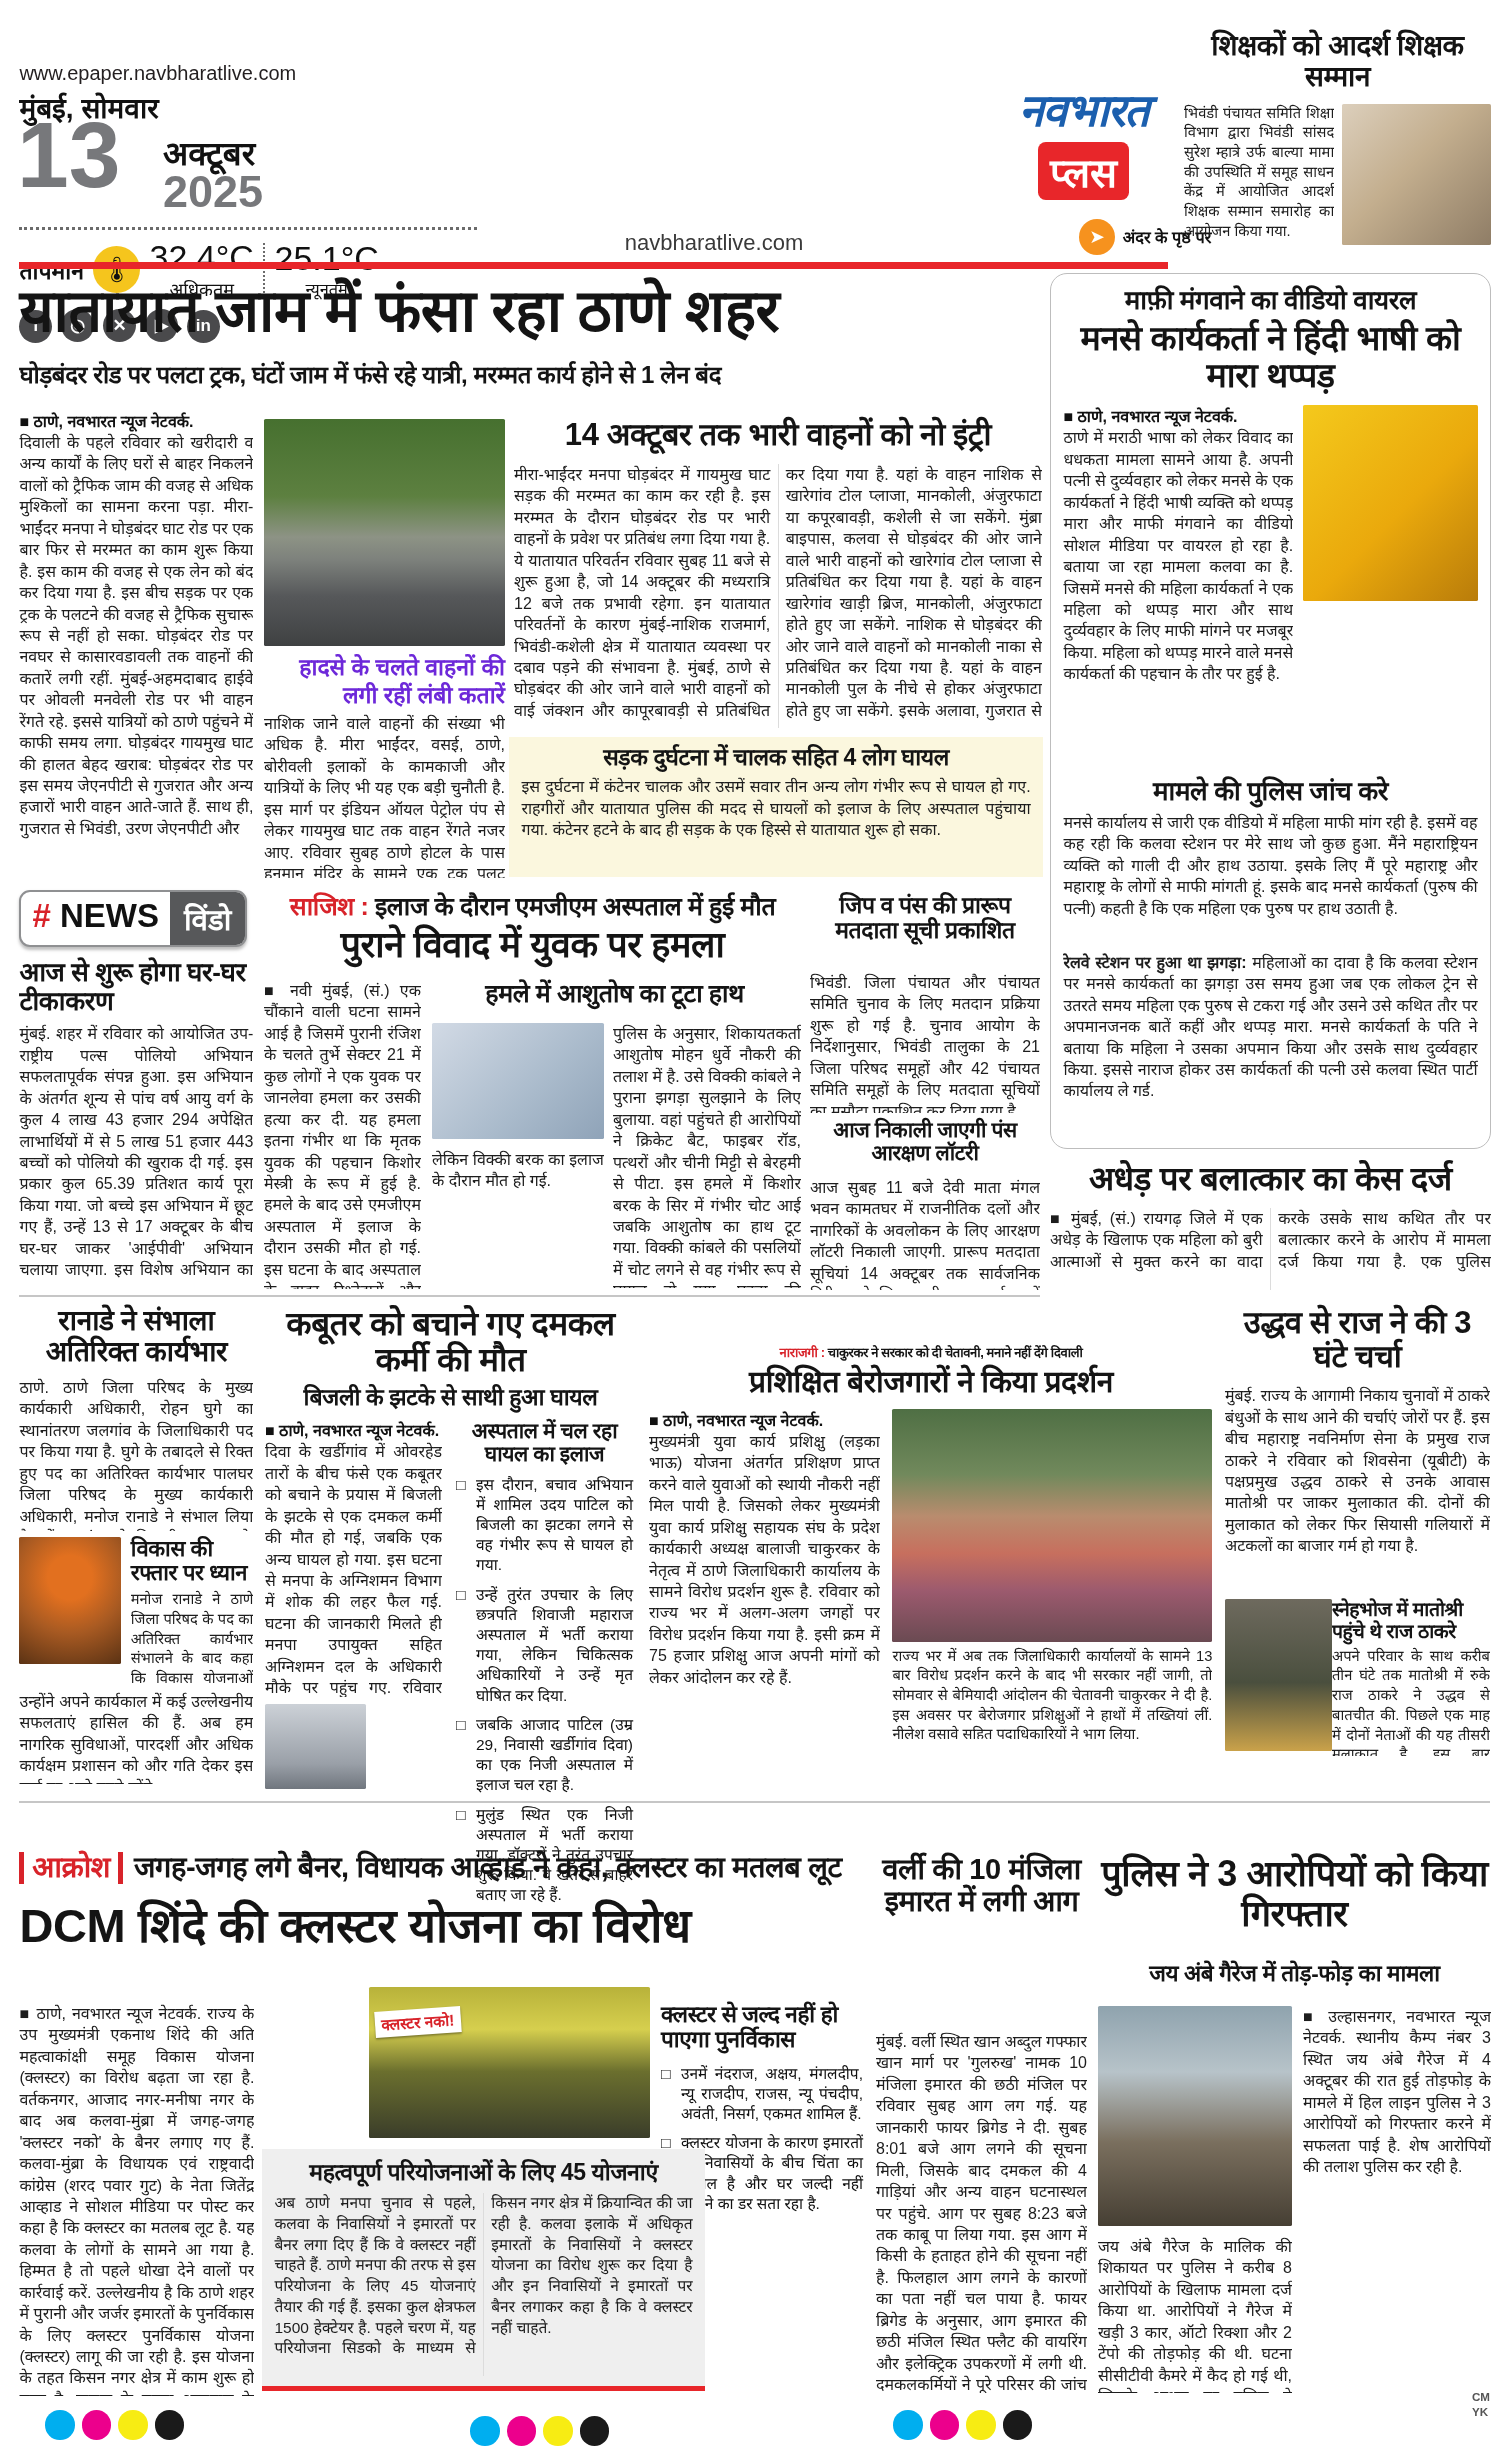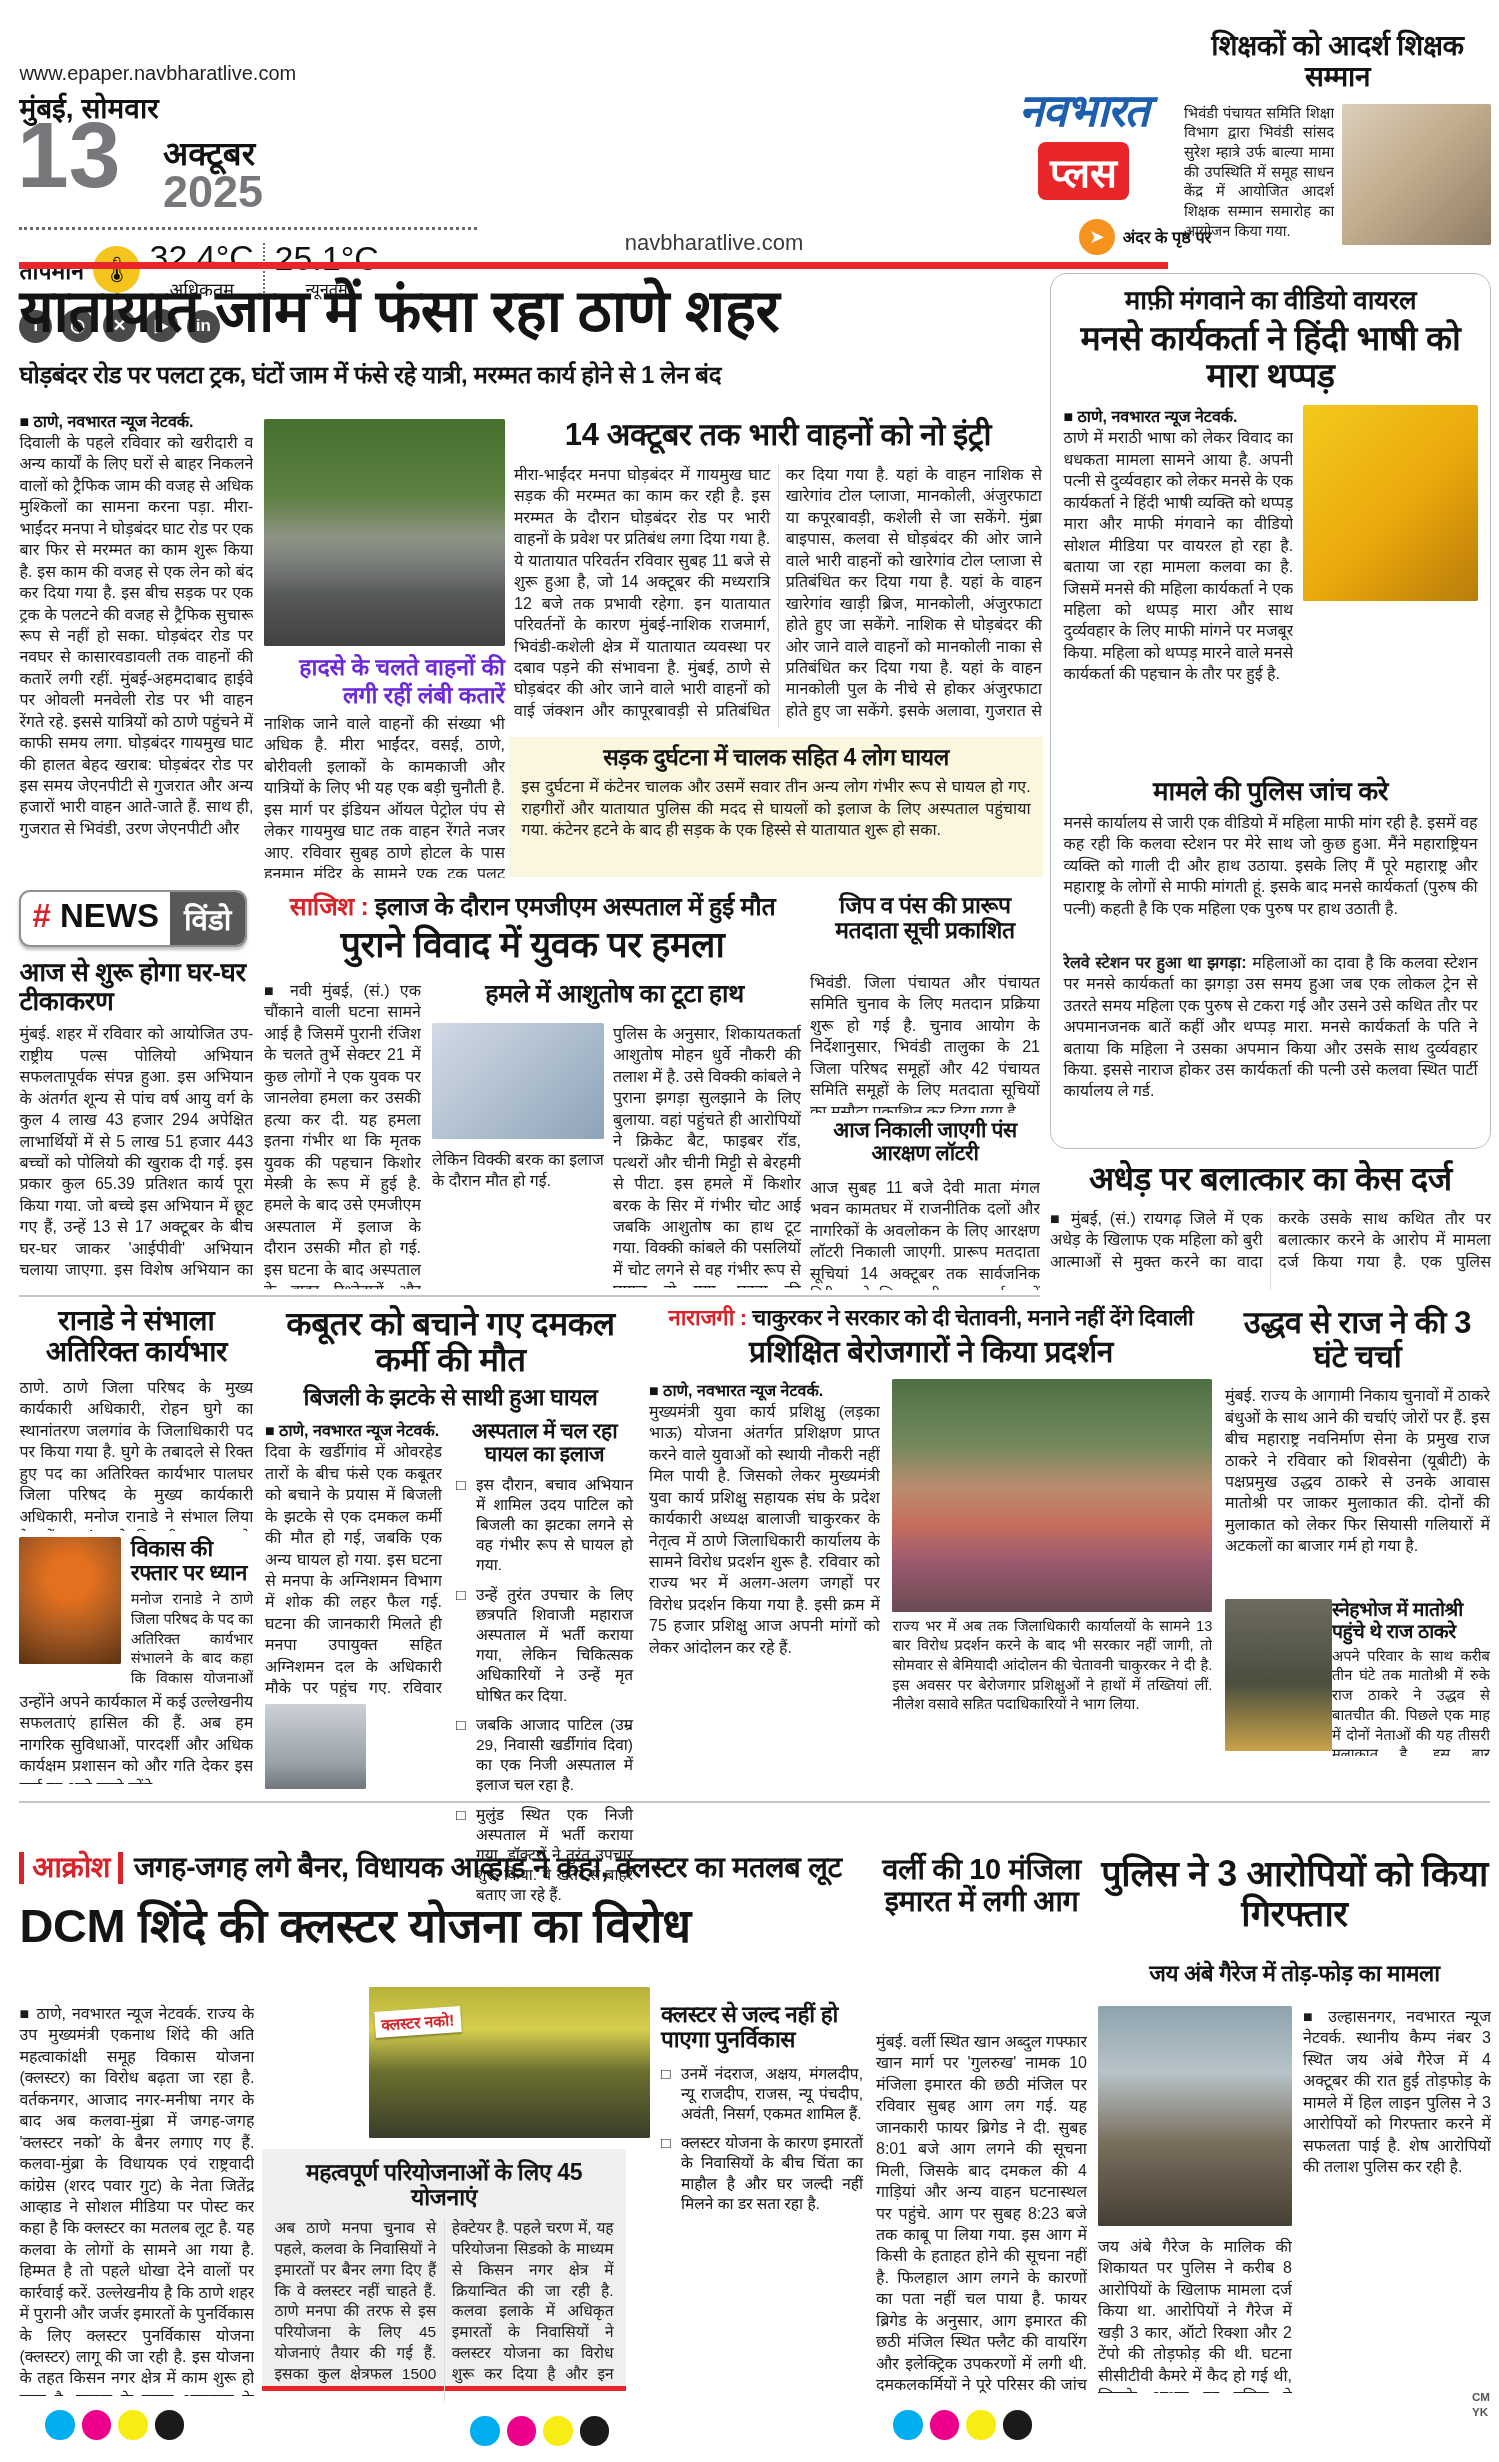--- a/index.html
+++ b/index.html
@@ -172,21 +172,21 @@
           <li>इस दौरान, बचाव अभियान में शामिल उदय पाटिल को बिजली का झटका लगने से वह गंभीर रूप से घायल हो गया.</li>
           <li>उन्हें तुरंत उपचार के लिए छत्रपति शिवाजी महाराज अस्पताल में भर्ती कराया गया, लेकिन चिकित्सक अधिकारियों ने उन्हें मृत घोषित कर दिया.</li>
           <li>जबकि आजाद पाटिल (उम्र 29, निवासी खर्डीगांव दिवा) का एक निजी अस्पताल में इलाज चल रहा है.</li>
           <li>मुलुंड स्थित एक निजी अस्पताल में भर्ती कराया गया. डॉक्टरों ने तुरंत उपचार शुरू किया. वे खतरे से बाहर बताए जा रहे हैं.</li>
         </ul>
       </div>
     </div>
   </div>
 
   <div class="abs" style="left:649px;top:1306px;width:564px;">
-    <div class="hl ctr" style="font-size:22px;">
+    <div class="hl ctr" style="font-size:13px;margin-top:40px;">
       <span class="red">नाराजगी : </span><span>चाकुरकर ने सरकार को दी चेतावनी, मनाने नहीं देंगे दिवाली</span>
     </div>
     <div class="hl ctr" style="font-size:30px;margin-top:4.7px;">प्रशिक्षित बेरोजगारों ने किया प्रदर्शन</div>
     <div style="display:flex;gap:12.4px;margin-top:11px;">
       <div style="width:231px;">
         <span class="byl" style="font-size:16px;">■ ठाणे, नवभारत न्यूज नेटवर्क.</span>
         <div class="body" style="height:334px;">मुख्यमंत्री युवा कार्य प्रशिक्षु (लड़का भाऊ) योजना अंतर्गत प्रशिक्षण प्राप्त करने वाले युवाओं को स्थायी नौकरी नहीं मिल पायी है. जिसको लेकर मुख्यमंत्री युवा कार्य प्रशिक्षु सहायक संघ के प्रदेश कार्यकारी अध्यक्ष बालाजी चाकुरकर के नेतृत्व में ठाणे जिलाधिकारी कार्यालय के सामने विरोध प्रदर्शन शुरू है. रविवार को राज्य भर में अलग-अलग जगहों पर विरोध प्रदर्शन किया गया है. इसी क्रम में 75 हजार प्रशिक्षु आज अपनी मांगों को लेकर आंदोलन कर रहे हैं.</div>
       </div>
       <div style="width:320px;">
         <div class="ph" style="position:relative;width:320px;height:233px;background:linear-gradient(180deg,#4f6f44 0%,#71895c 28%,#b98c6e 46%,#c76f5e 62%,#9c5a6e 78%,#6a4a52 100%);"></div>
@@ -217,21 +217,21 @@
   <div class="ph" style="left:369px;top:1987px;width:281px;height:151px;background:linear-gradient(180deg,#b8b23a 0%,#d6cf4e 28%,#6b6f2e 56%,#3a3d2a 100%);">
     <span class="banner-tag">क्लस्टर नको!</span>
   </div>
   <div class="abs" style="left:661px;top:2003px;width:202px;">
     <div class="hl" style="font-size:22.5px;">क्लस्टर से जल्द नहीं हो पाएगा पुनर्विकास</div>
     <ul class="bullets" style="margin-top:11px;">
       <li>उनमें नंदराज, अक्षय, मंगलदीप, न्यू राजदीप, राजस, न्यू पंचदीप, अवंती, निसर्ग, एकमत शामिल हैं.</li>
       <li>क्लस्टर योजना के कारण इमारतों के निवासियों के बीच चिंता का माहौल है और घर जल्दी नहीं मिलने का डर सता रहा है.</li>
     </ul>
   </div>
-  <div class="abs graybox" style="left:262px;top:2149px;width:364px;height:242px;padding:11px 12.4px;box-sizing:border-box;border-bottom:5.4px solid #e8262a;">
+  <div class="abs graybox" style="left:262px;top:2149px;width:443px;height:242px;padding:11px 12.4px;box-sizing:border-box;border-bottom:5.4px solid #e8262a;">
     <div class="hl ctr" style="font-size:23px;">महत्वपूर्ण परियोजनाओं के लिए 45 योजनाएं</div>
     <div class="body cols2" style="margin-top:7.8px;height:183px;font-size:15.5px;">अब ठाणे मनपा चुनाव से पहले, कलवा के निवासियों ने इमारतों पर बैनर लगा दिए हैं कि वे क्लस्टर नहीं चाहते हैं. ठाणे मनपा की तरफ से इस परियोजना के लिए 45 योजनाएं तैयार की गई हैं. इसका कुल क्षेत्रफल 1500 हेक्टेयर है. पहले चरण में, यह परियोजना सिडको के माध्यम से किसन नगर क्षेत्र में क्रियान्वित की जा रही है. कलवा इलाके में अधिकृत इमारतों के निवासियों ने क्लस्टर योजना का विरोध शुरू कर दिया है और इन निवासियों ने इमारतों पर बैनर लगाकर कहा है कि वे क्लस्टर नहीं चाहते.</div>
   </div>
 
   <div class="abs hl ctr" style="left:876px;top:1854px;width:211px;font-size:29px;">वर्ली की 10 मंजिला इमारत में लगी आग</div>
   <div class="abs body" style="left:876px;top:2031px;width:211px;height:362px;">मुंबई. वर्ली स्थित खान अब्दुल गफ्फार खान मार्ग पर 'गुलरुख' नामक 10 मंजिला इमारत की छठी मंजिल पर रविवार सुबह आग लग गई. यह जानकारी फायर ब्रिगेड ने दी. सुबह 8:01 बजे आग लगने की सूचना मिली, जिसके बाद दमकल की 4 गाड़ियां और अन्य वाहन घटनास्थल पर पहुंचे. आग पर सुबह 8:23 बजे तक काबू पा लिया गया. इस आग में किसी के हताहत होने की सूचना नहीं है. फिलहाल आग लगने के कारणों का पता नहीं चल पाया है. फायर ब्रिगेड के अनुसार, आग इमारत की छठी मंजिल स्थित फ्लैट की वायरिंग और इलेक्ट्रिक उपकरणों में लगी थी. दमकलकर्मियों ने पूरे परिसर की जांच कर निर्णय लिया कि आग पूरी तरह बुझ चुकी है.</div>
 
   <div class="abs hl ctr" style="left:1098px;top:1854px;width:393px;font-size:36px;">पुलिस ने 3 आरोपियों को किया गिरफ्तार</div>
   <div class="abs hl ctr" style="left:1098px;top:1962px;width:393px;font-size:22.5px;">जय अंबे गैरेज में तोड़-फोड़ का मामला</div>
   <div class="ph" style="left:1098px;top:2006px;width:194px;height:220px;background:linear-gradient(180deg,#8fa3ae 0%,#b7c3c9 30%,#7a6f5e 62%,#463f34 100%);"></div>

